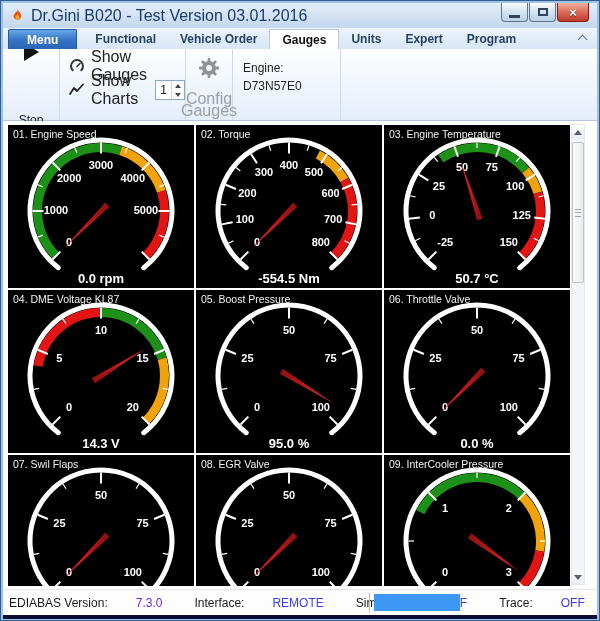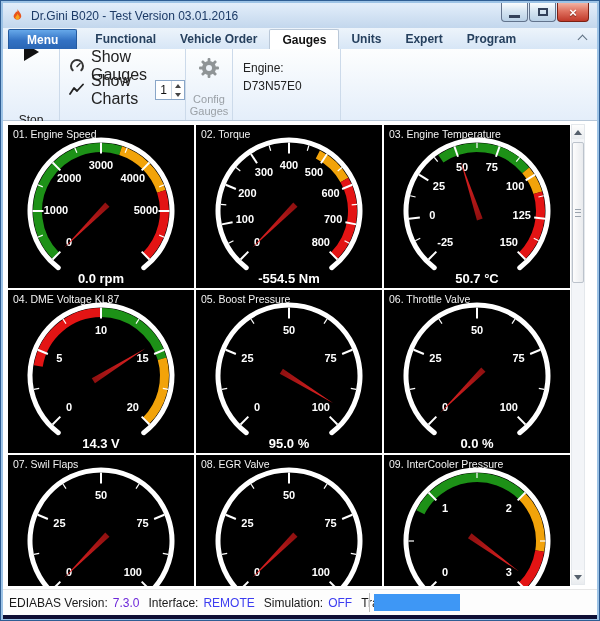--- a/index.html
+++ b/index.html
@@ -2,21 +2,21 @@
 <html><head>
 <meta charset="utf-8">
 <style>
   html,body{margin:0;padding:0;background:#fff;font-family:"Liberation Sans",sans-serif;}
   .window{width:600px;height:621px;box-sizing:border-box;border:1px solid #2f5e94;padding:2px;
           background:#9dc3e6;position:relative;overflow:hidden;}
 
   
   .titlebar{height:25px;display:flex;align-items:center;padding-left:7px;
             background:linear-gradient(#e3eefa,#c3d7ed);position:relative;}
-  .titlebar .title{font-size:12px;color:#1c3a66;margin-left:6px;}
+  .titlebar .title{font-size:16px;color:#1c3a66;margin-left:6px;}
   .controls{position:absolute;top:0;right:8px;display:flex;}
   .wbtn{width:27px;height:19px;box-sizing:border-box;border:1px solid #62738c;border-top:none;
         border-radius:0 0 4px 4px;background:linear-gradient(#fbfdfe,#d6e5f2 45%,#b9d0e6);
         display:flex;align-items:center;justify-content:center;margin-left:1px;cursor:default;}
   .wbtn.close{width:32px;background:linear-gradient(#f3b3a3,#df7260 45%,#c0392a);border-color:#7c2013;
         color:#fff;font-weight:bold;font-size:13px;text-shadow:0 1px 1px #7c2013;}
   .glyph-min{width:11px;height:3px;background:#33415a;margin-top:8px;}
   .glyph-max{width:10px;height:8px;box-sizing:border-box;border:2px solid #33415a;background:transparent;}
 
   
@@ -44,21 +44,21 @@
   .tico{flex:0 0 auto;}
   .spinner{display:inline-flex;border:1px solid #89a6c8;background:#fff;height:18px;margin-left:8px;}
   .spin-box{width:15px;text-align:center;font-size:12px;line-height:18px;color:#111;}
   .spin-arrows{display:flex;flex-direction:column;border-left:1px solid #c9d6e4;width:12px;}
   .sa{flex:1;display:flex;align-items:center;justify-content:center;cursor:default;}
   .tri-up-s{width:0;height:0;border-left:3px solid transparent;border-right:3px solid transparent;
             border-bottom:4px solid #444;}
   .tri-dn-s{width:0;height:0;border-left:3px solid transparent;border-right:3px solid transparent;
             border-top:4px solid #444;}
   .g-config{width:47px;display:flex;flex-direction:column;align-items:center;padding-top:7px;cursor:default;}
-  .cfg-label{font-size:11px;color:#9aa0a6;text-align:center;line-height:12px;margin-top:13px;}
+  .cfg-label{font-size:16px;color:#9aa0a6;text-align:center;line-height:12px;margin-top:13px;}
   .g-engine{width:108px;padding:9px 0 0 10px;}
   .engine-label{font-size:12px;color:#222;}
   .g-fill{flex:1;border-right:none;}
 
   
   .client{position:relative;height:468px;background:#fff;overflow:hidden;}
   .gauge-grid{position:absolute;left:5px;top:4px;display:grid;grid-template-columns:repeat(3,186px);
               grid-gap:2px;background:#fff;}
   .gauge-cell{width:186px;height:163px;background:#000;overflow:hidden;}
   .gauge-cell.cut{height:131px;}
@@ -485,21 +485,21 @@
       <div class="vs-thumb">
           <i class="grip"></i>
         </div>
       <div class="vs-btn vs-dn">
           <i class="tri-dn"></i>
         </div>
     </div>
   </div>
 
   <div class="statusbar">
-    <div id="statusItems" style="display:flex;align-items:flex-end;">
+    <div id="statusItems" style="display:flex;align-items:flex-end;gap:23px;">
         <span class="sb-label">EDIABAS Version:</span>
         <span class="sb-value" style="color: #6d28d9;">7.3.0</span>
         <span class="sb-label">Interface:</span>
         <span class="sb-value" style="color: rgb(60, 60, 240);">REMOTE</span>
         <span class="sb-label">Simulation:</span>
         <span class="sb-value" style="color: rgb(60, 60, 240);">OFF</span>
         <span class="sb-label">Trace:</span>
         <span class="sb-value" style="color: rgb(60, 60, 240);">OFF</span>
       </div>
     <div class="sb-sep"></div>

